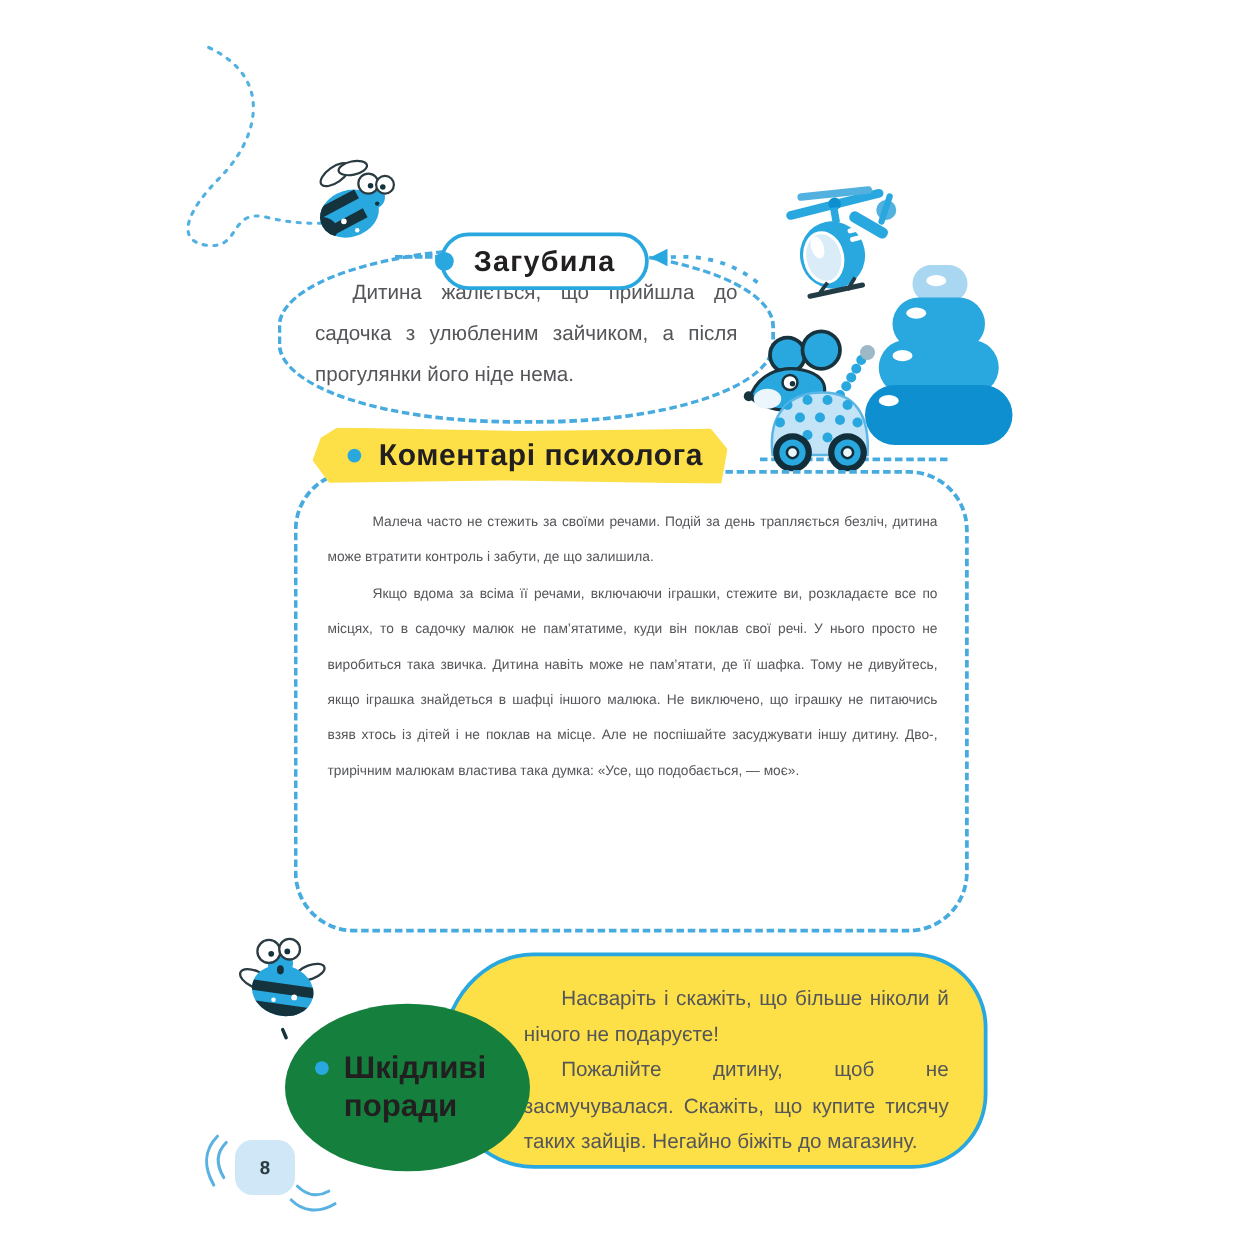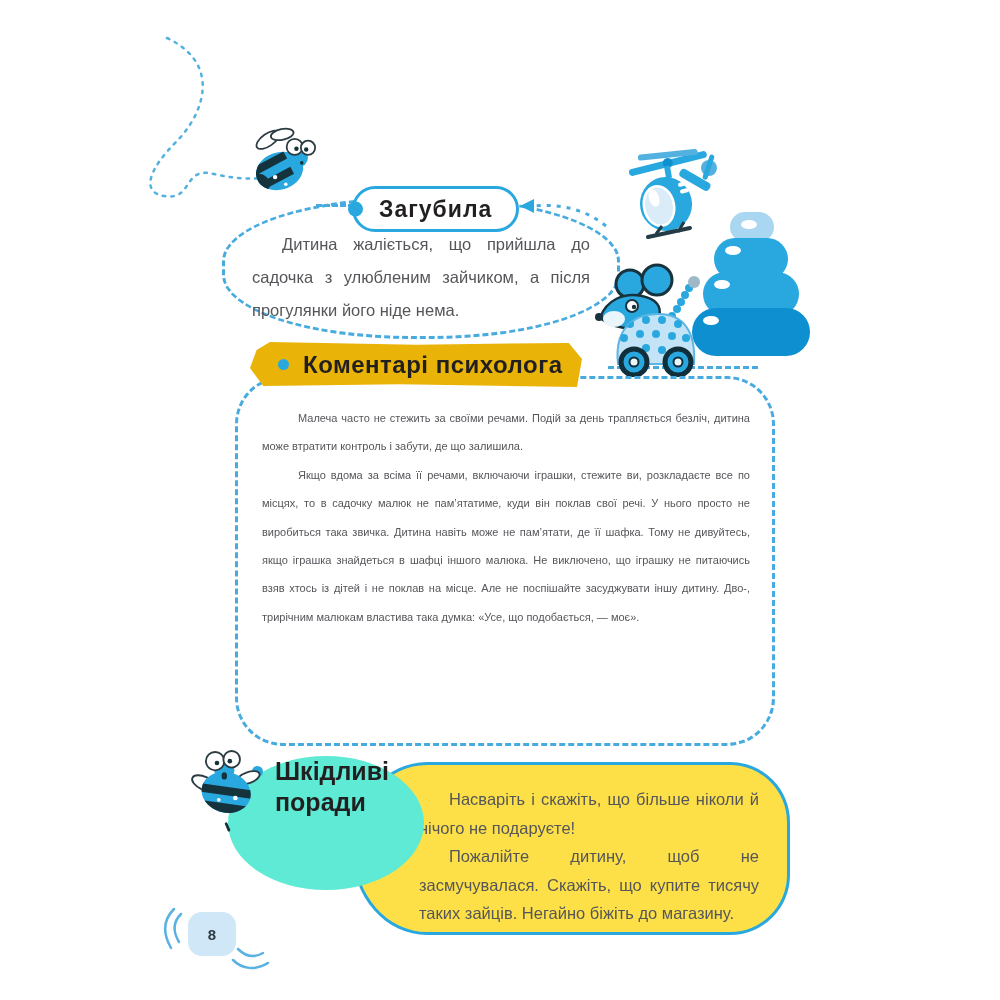--- a/index.html
+++ b/index.html
@@ -8,50 +8,50 @@
 
   
   .banner{position:absolute;left:232px;top:85px;width:536px;height:67px;background:#d6e9f7;
           clip-path:polygon(1% 12%,3.5% 0%,40% 5%,97% 0%,100% 24%,99% 62%,99.4% 94%,55% 97%,3% 100%,.6% 68%);
           display:flex;align-items:center;justify-content:center;z-index:1;}
   .title{font-size:34px;font-weight:bold;color:#221f20;letter-spacing:.5px;}
 
   
   .sit-bubble{position:absolute;left:222px;top:197px;width:392px;height:136px;
               border:3px dashed #47abdf;border-radius:190px/64px;z-index:2;}
-  .sit-text{position:absolute;left:252px;top:228px;width:338px;font-size:16.5px;line-height:33px;
+  .sit-text{position:absolute;left:252px;top:218px;width:338px;font-size:16.5px;line-height:33px;
             color:#55565a;text-align:justify;text-indent:30px;z-index:3;margin:0;}
   .sit-pill{position:absolute;left:352px;top:186px;height:40px;padding:0 24px;background:#fff;
             border:3px solid #29a8e0;border-radius:24px;display:flex;align-items:center;z-index:5;}
   .sit-pill-label{font-size:23px;font-weight:bold;color:#221f20;letter-spacing:1px;}
   .pill-dot{position:absolute;left:-7px;top:50%;transform:translateY(-50%);width:15px;height:15px;
             border-radius:50%;background:#29a8e0;}
   .dash-left{position:absolute;left:316px;top:204px;width:38px;border-top:3px dashed #47abdf;z-index:4;}
   .arrow-svg{position:absolute;left:518px;top:190px;z-index:5;}
 
   
-  .comments-banner{position:absolute;left:250px;top:342px;width:332px;height:45px;background:#eab308;
+  .comments-banner{position:absolute;left:250px;top:342px;width:332px;height:45px;background:#fde047;
           clip-path:polygon(2% 18%,6% 0,50% 6%,96% 2%,100% 38%,98.5% 100%,45% 94%,4% 98%,0 58%);
           display:flex;align-items:center;gap:14px;padding-left:28px;box-sizing:border-box;z-index:4;}
   .section-dot{width:11px;height:11px;border-radius:50%;background:#29a8e0;flex:0 0 auto;}
   .comments-label{font-size:24px;font-weight:bold;color:#221f20;letter-spacing:.5px;}
   .comments-box{position:absolute;left:235px;top:376px;width:540px;height:370px;
           border:3px dashed #47abdf;border-radius:48px;box-sizing:border-box;
           padding:25px 22px 0 24px;z-index:2;}
   .comments-box p{margin:0;font-size:11px;line-height:28.4px;color:#55565a;
           text-align:justify;text-indent:36px;}
 
   
   .advice-bubble{position:absolute;left:352px;top:762px;width:438px;height:173px;background:#fde047;
           border:3px solid #29a8e0;border-radius:75px 60px 60px 75px/85px 60px 60px 85px;
           box-sizing:border-box;padding:20px 28px 0 64px;z-index:3;}
   .advice-bubble p{margin:0;font-size:16.5px;line-height:28.6px;color:#55565a;
           text-align:justify;text-indent:30px;}
-  .advice-ellipse{position:absolute;left:228px;top:756px;width:196px;height:134px;background:#5eead4;
-          border-radius:50%;z-index:4;display:flex;align-items:flex-start;}
+  .advice-ellipse{position:absolute;left:228px;top:803px;width:196px;height:134px;background:#15803d;
+          border-radius:50%;z-index:4;display:flex;align-items:center;}
   .advice-inner{display:flex;gap:12px;padding-left:24px;align-items:flex-start;}
   .advice-dot{width:11px;height:11px;border-radius:50%;background:#29a8e0;margin-top:10px;flex:0 0 auto;}
   .advice-label{font-size:25px;font-weight:bold;color:#221f20;width:118px;line-height:31px;}
 
   
   .page-badge{position:absolute;left:188px;top:912px;width:48px;height:44px;background:#cfe7f7;
           border-radius:14px;display:flex;align-items:center;justify-content:center;
           font-size:15px;font-weight:bold;color:#2b3b42;z-index:2;}
 
   

